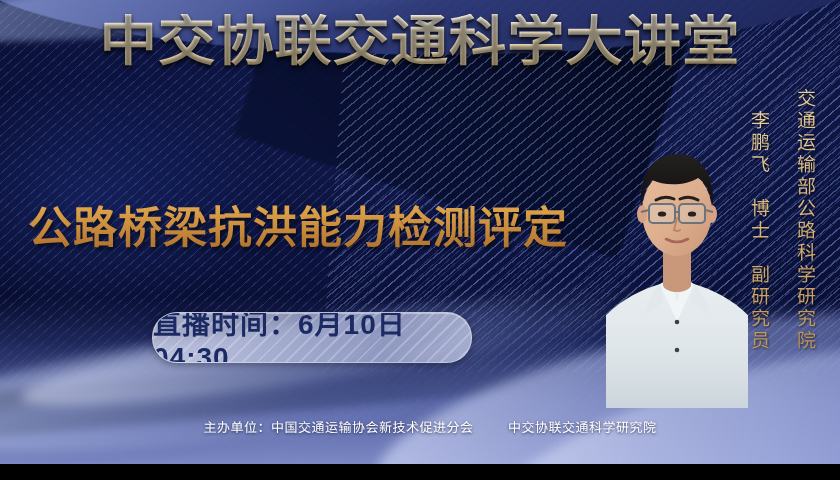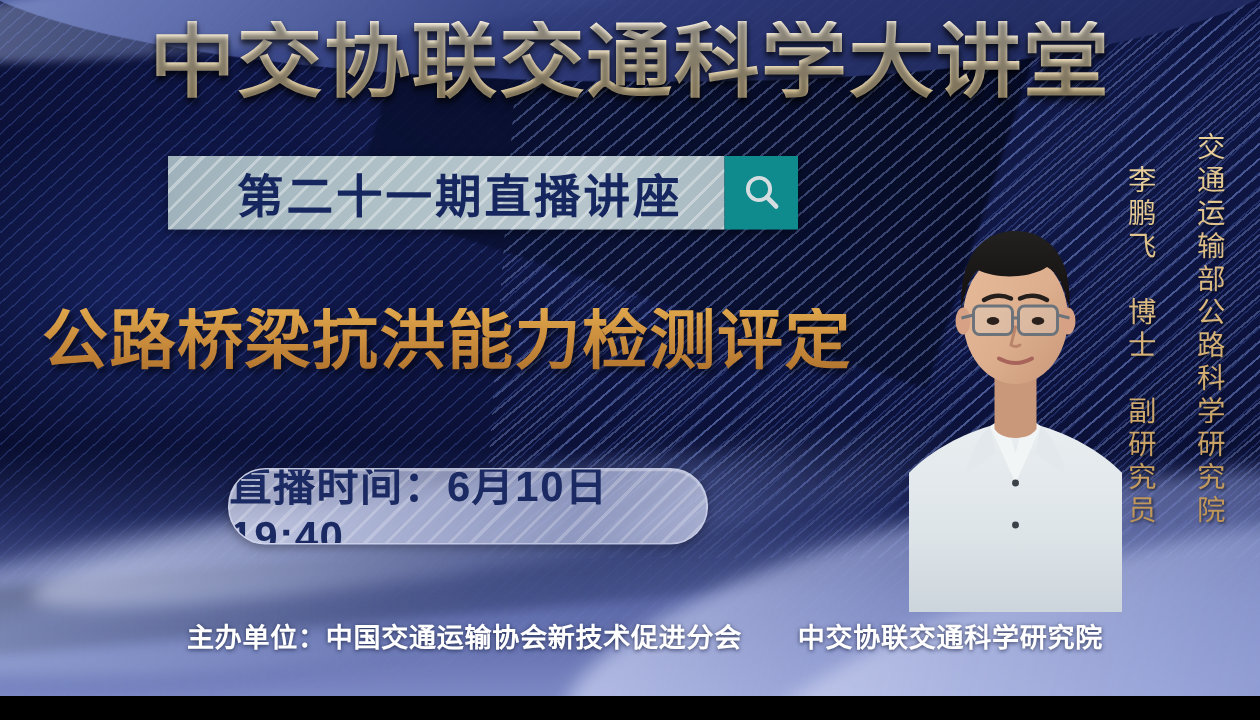--- a/index.html
+++ b/index.html
@@ -271,22 +271,22 @@
   .vtext.person {
     right: 68px; top: 110px;
     font-size: 19px;
   }
 
   
   .footer {
     position: absolute;
     left: 0; right: 0; bottom: 28px;
     text-align: center;
-    font-size: 18px;
-    font-weight: 700;
+    font-size: 13px;
+    font-weight: 400;
     color: #ffffff;
     letter-spacing: .5px;
     text-shadow: 0 1px 3px rgba(10,18,50,.75);
     padding-left: 20px;
   }
   .footer .gap { display: inline-block; width: 26px; }
 </style>
 </head>
 <body>
 
@@ -302,38 +302,25 @@
   <div class="bg-bottom"></div>
   <div class="bg-dark-band"></div>
   <div class="ribbon r5"></div>
   <div class="ribbon r1"></div>
   <div class="ribbon r2"></div>
   <div class="ribbon r3"></div>
   <div class="ribbon r4"></div>
 
   <div class="header-title">中交协联交通科学大讲堂</div>
 
-  <div class="subtitle-banner">
-    <div class="panel">
-      <span class="subtitle-text">第二十一期直播讲座</span>
-    </div>
-    <div class="search-box">
-      <span>
-        <svg width="30" height="30" viewBox="0 0 30 30" aria-hidden="true">
-          <circle cx="13" cy="12" r="7.4" fill="none" stroke="#d6dde0" stroke-width="2.6"></circle>
-          <line x1="18.3" y1="17.4" x2="24.4" y2="23.6" stroke="#d6dde0" stroke-width="3.2" stroke-linecap="round"></line>
-        </svg>
-      </span>
-    </div>
-  </div>
 
   <div class="main-title">公路桥梁抗洪能力检测评定</div>
 
   <div class="time-pill">
-    <span class="time-text">直播时间：6月10日19:40</span>
+    <span class="time-text">直播时间：6月10日04:30</span>
   </div>
 
   <div class="speaker">
     <svg width="142" height="282" viewBox="0 0 142 282" aria-hidden="true">
       <defs>
         <linearGradient id="shirt" x1="0" y1="0" x2="0" y2="1">
           <stop offset="0%" stop-color="#e9eef0"></stop>
           <stop offset="60%" stop-color="#dde4e8"></stop>
           <stop offset="100%" stop-color="#ccd5dc"></stop>
         </linearGradient>

